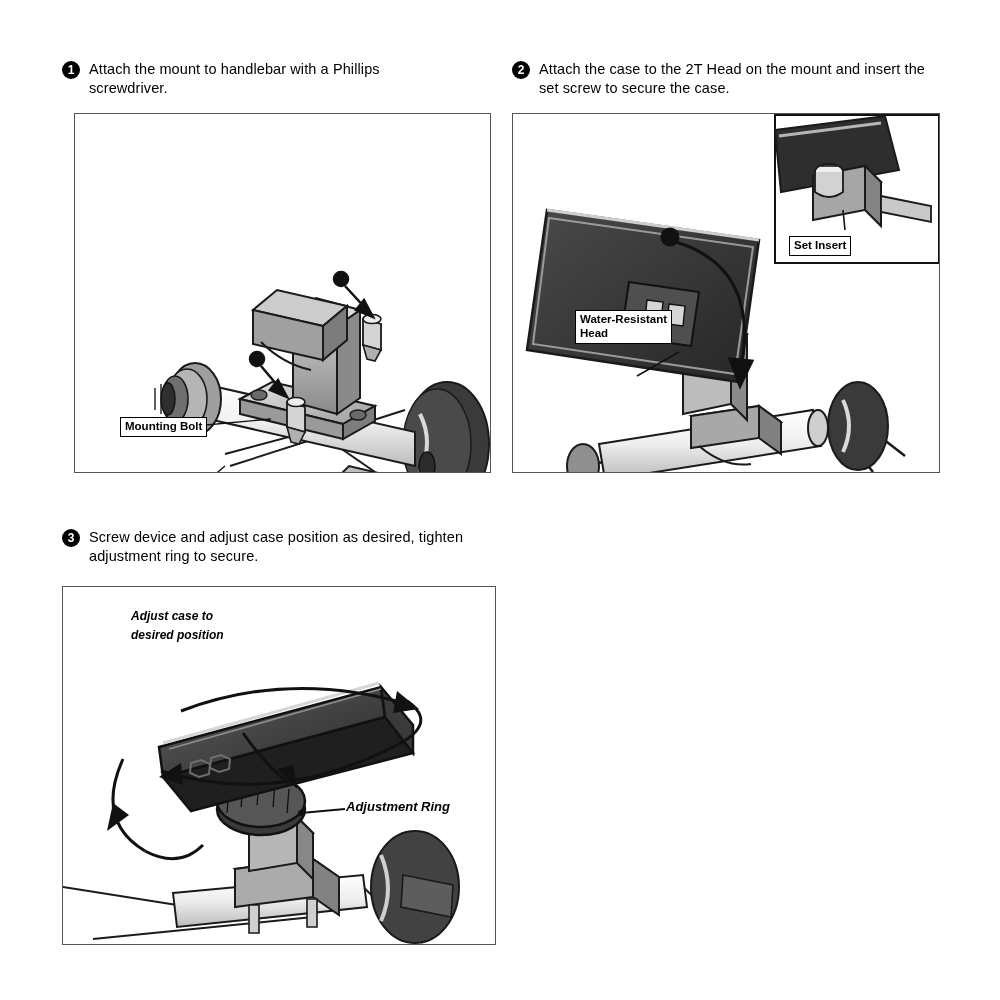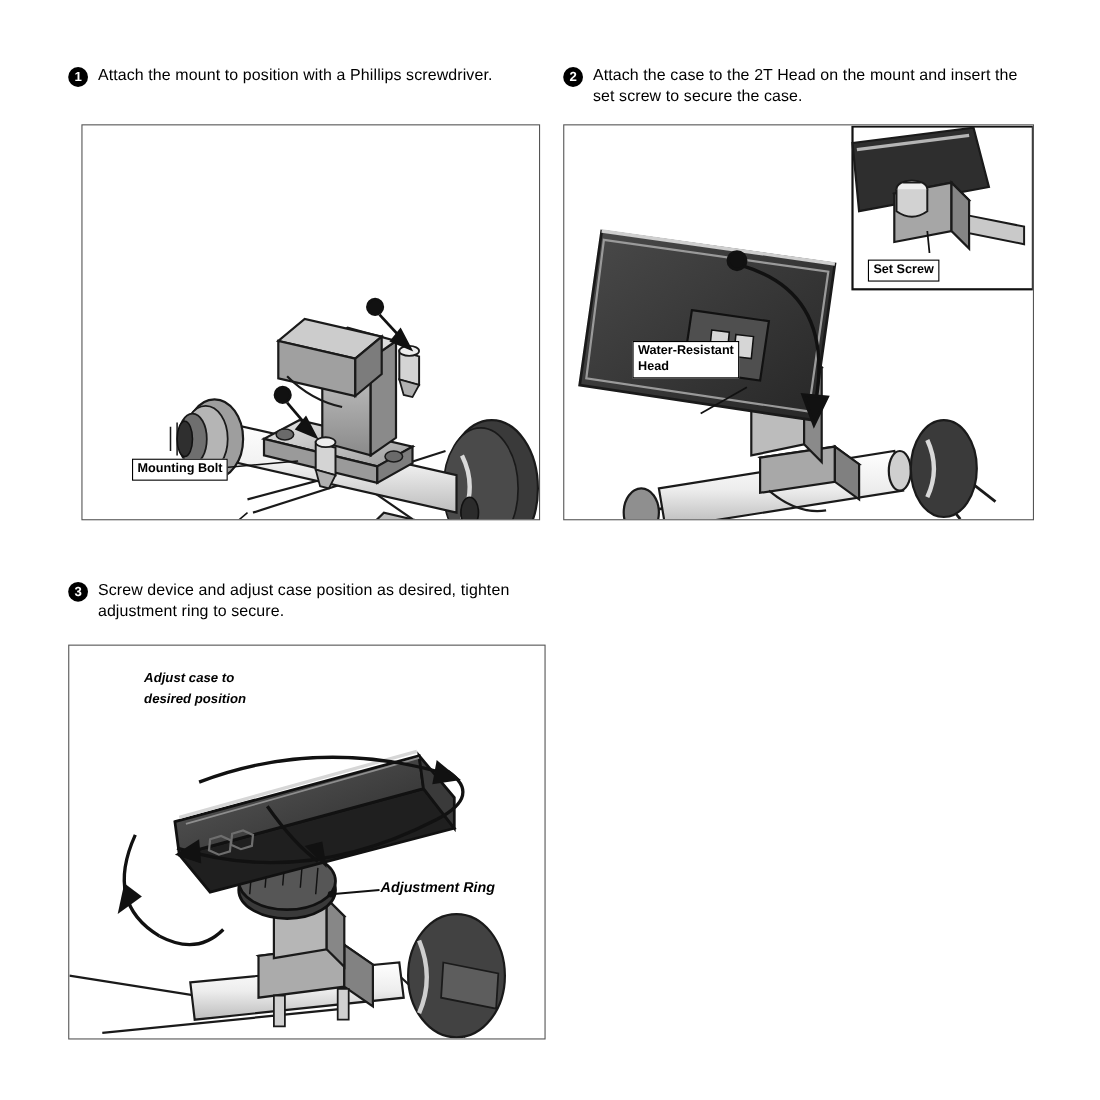--- a/index.html
+++ b/index.html
@@ -83,21 +83,21 @@
   svg { display: block; }
 </style>
 </head>
 <body>
 
 <div class="page">
 
   <div class="step" style="left:62px; top:60px; width:400px;">
     <div class="step-head">
       <div class="step-num">1</div>
-      <div class="step-text">Attach the mount to position with a Phillips screwdriver.</div>
+      <div class="step-text">Attach the mount to handlebar with a Phillips screwdriver.</div>
     </div>
   </div>
 
   <div class="panel" style="left:74px; top:113px; width:415px; height:358px;">
     <svg class="fig" viewBox="0 0 415 358" width="415" height="358">
       <defs>
         <linearGradient id="barGrad" x1="0" y1="0" x2="0" y2="1">
           <stop offset="0" stop-color="#ffffff"></stop>
           <stop offset="0.45" stop-color="#f2f2f2"></stop>
           <stop offset="1" stop-color="#bdbdbd"></stop>
@@ -298,21 +298,21 @@
 
         <path d="M368 82 L418 92 L418 108 L368 98 Z" fill="#c9c9c9" stroke="#1a1a1a" stroke-width="1.8"></path>
 
         <path d="M330 96 L332 116" stroke="#111" stroke-width="1.6" fill="none"></path>
       </g>
     </svg>
 
     <div class="callout" style="left:62px; top:196px;"><span style="white-space:pre-line">Water-Resistant
 Head</span></div>
 
-    <div class="callout" style="left:276px; top:122px;">Set Screw</div>
+    <div class="callout" style="left:276px; top:122px;">Set Insert</div>
   </div>
 
   <div class="step" style="left:62px; top:528px; width:420px;">
     <div class="step-head">
       <div class="step-num">3</div>
       <div class="step-text">Screw device and adjust case position as desired, tighten adjustment ring to secure.</div>
     </div>
   </div>
 
   <div class="panel" style="left:62px; top:586px; width:432px; height:357px;font-style:italic;">

